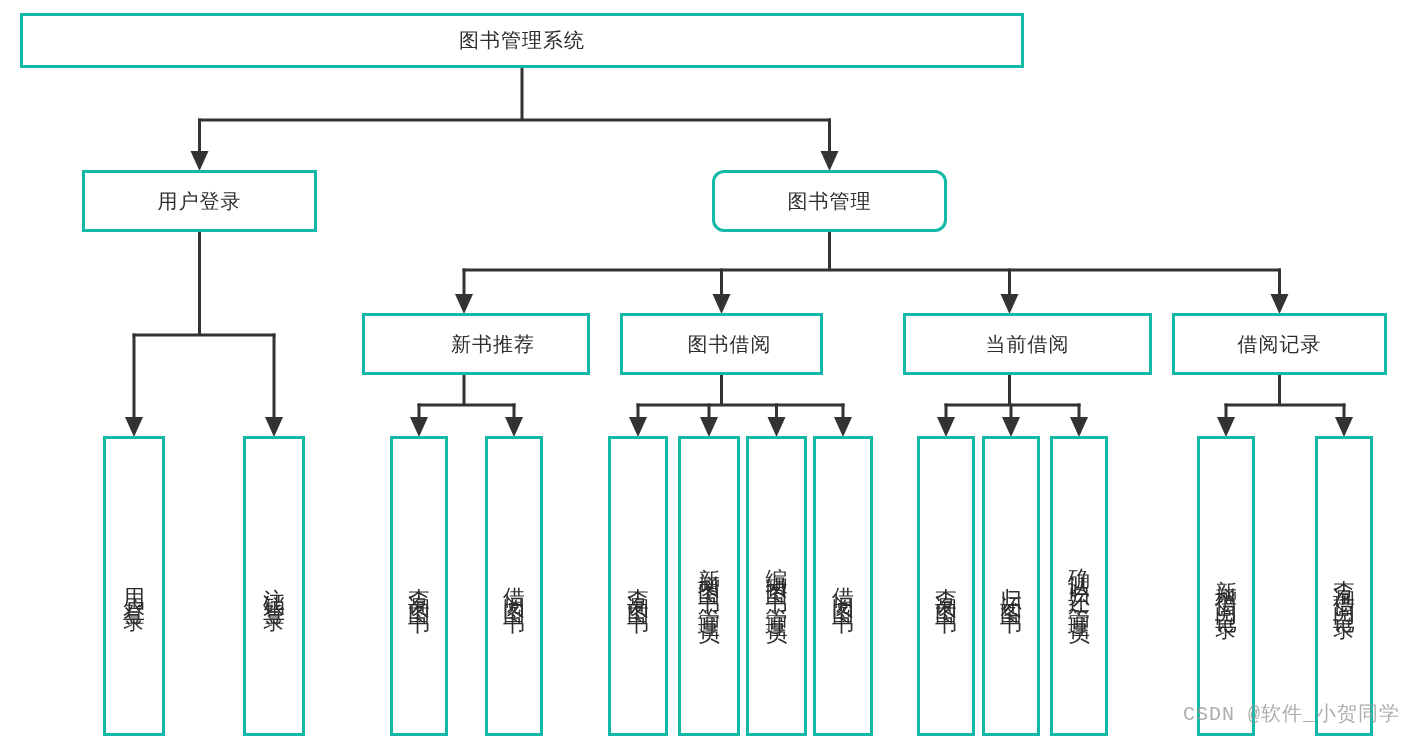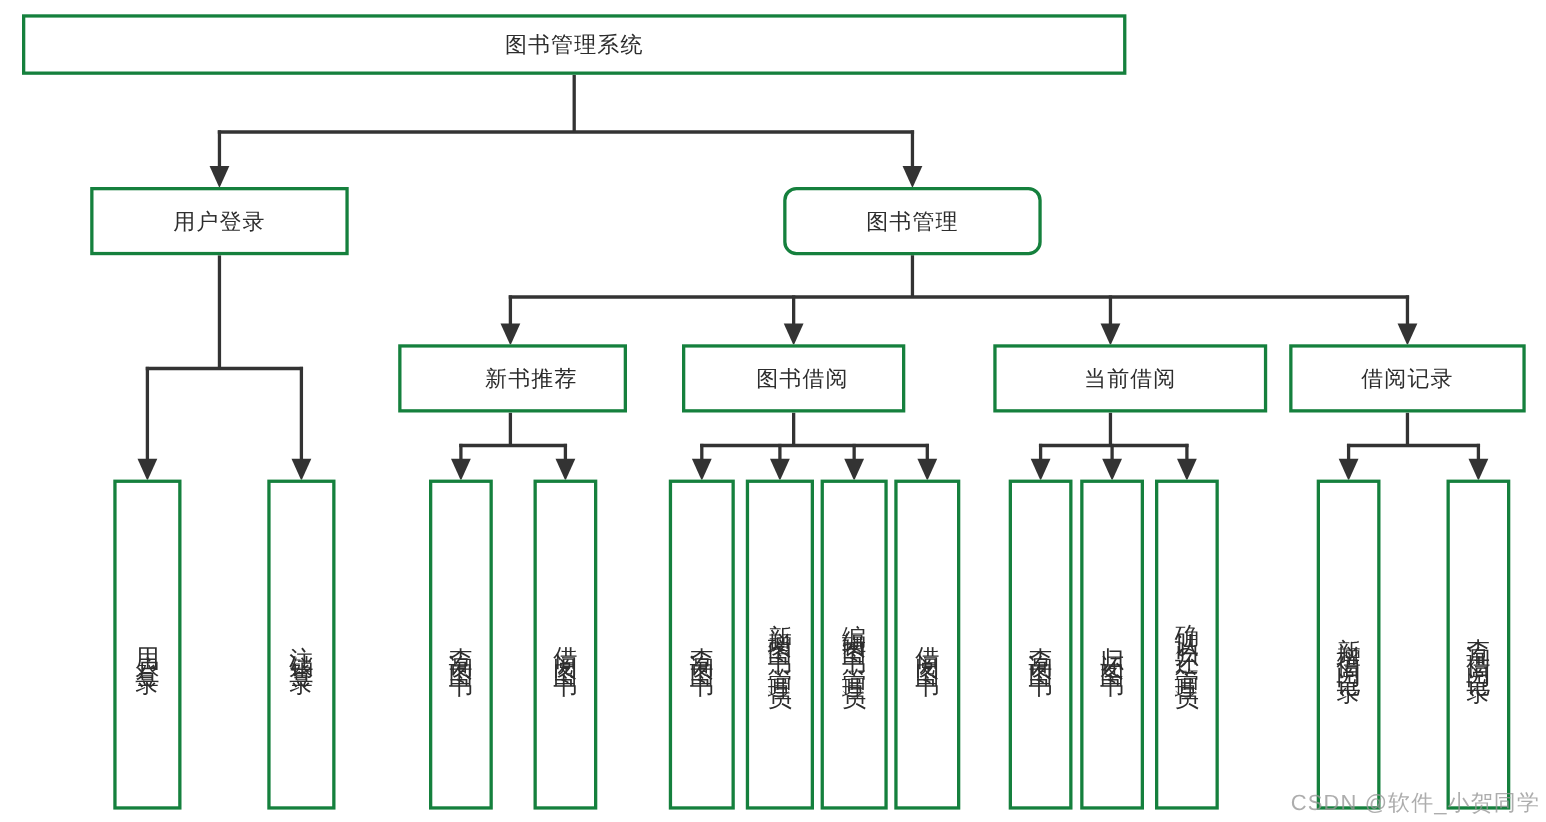--- a/index.html
+++ b/index.html
@@ -7,47 +7,48 @@
     position:relative;
     width:1405px;height:747px;
     background:#ffffff;
     font-family:"Liberation Sans","DejaVu Sans",sans-serif;
     overflow:hidden;
   }
   #connector-layer{position:absolute;left:0;top:0;width:1405px;height:747px;}
   .node{
     position:absolute;
     background:#ffffff;
-    border:3px solid #15803d;
+    border:3px solid #14b8a6;
     display:flex;align-items:center;justify-content:center;
     box-sizing:border-box;
     color:#2d2d2d;
   }
   .node .lbl-h{
     font-size:20px;
     letter-spacing:1px;
     white-space:nowrap;
   }
   .node .lbl-v{
     writing-mode:vertical-rl;
     text-orientation:mixed;
     font-size:22px;
     letter-spacing:8px;
     line-height:1;
     white-space:nowrap;
   }
   #watermark{
     position:absolute;
     right:5px;
-    bottom:4px;
+    bottom:20px;
     font-size:20px;
     letter-spacing:1px;
     color:rgba(150,150,150,0.78);
     white-space:nowrap;
     z-index:5;
+    font-family:Liberation Mono, monospace;
   }
 </style>
 </head>
 <body>
 
 <div id="canvas">
   <svg id="connector-layer" width="1405" height="747" viewBox="0 0 1405 747" xmlns="http://www.w3.org/2000/svg">
       <g>
         <line x1="522" y1="68" x2="522" y2="120" stroke="#333333" stroke-width="3"></line>
         <line x1="198" y1="120" x2="831" y2="120" stroke="#333333" stroke-width="3"></line>
@@ -106,21 +107,21 @@
   <div id="node-layer">
       <div class="node" style="left: 20px; top: 13px; width: 1004px; height: 55px;">
         <span class="lbl-h">图书管理系统</span>
       </div>
       <div class="node" style="left: 82px; top: 170px; width: 235px; height: 62px;">
         <span class="lbl-h">用户登录</span>
       </div>
       <div class="node" style="left: 712px; top: 170px; width: 235px; height: 62px; border-radius: 12px;">
         <span class="lbl-h">图书管理</span>
       </div>
-      <div class="node" style="left: 362px; top: 313px; width: 208px; height: 62px; padding-left: 34px;">
+      <div class="node" style="left: 362px; top: 313px; width: 228px; height: 62px; padding-left: 34px;">
         <span class="lbl-h">新书推荐</span>
       </div>
       <div class="node" style="left: 620px; top: 313px; width: 203px; height: 62px; padding-left: 16px;">
         <span class="lbl-h">图书借阅</span>
       </div>
       <div class="node" style="left: 903px; top: 313px; width: 249px; height: 62px;">
         <span class="lbl-h">当前借阅</span>
       </div>
       <div class="node" style="left: 1172px; top: 313px; width: 215px; height: 62px;">
         <span class="lbl-h">借阅记录</span>

